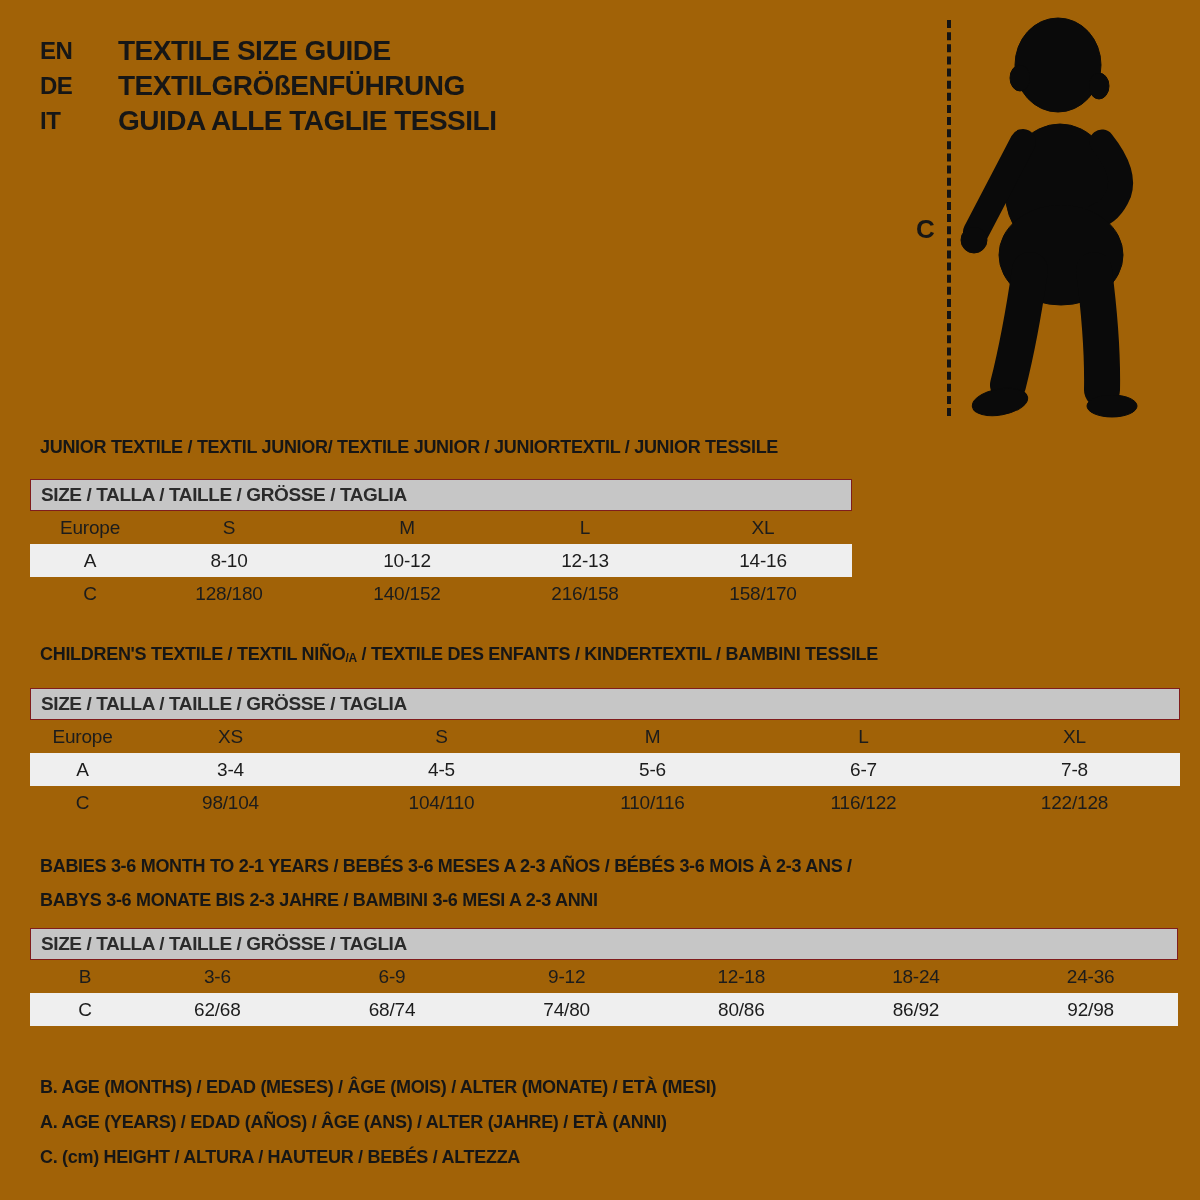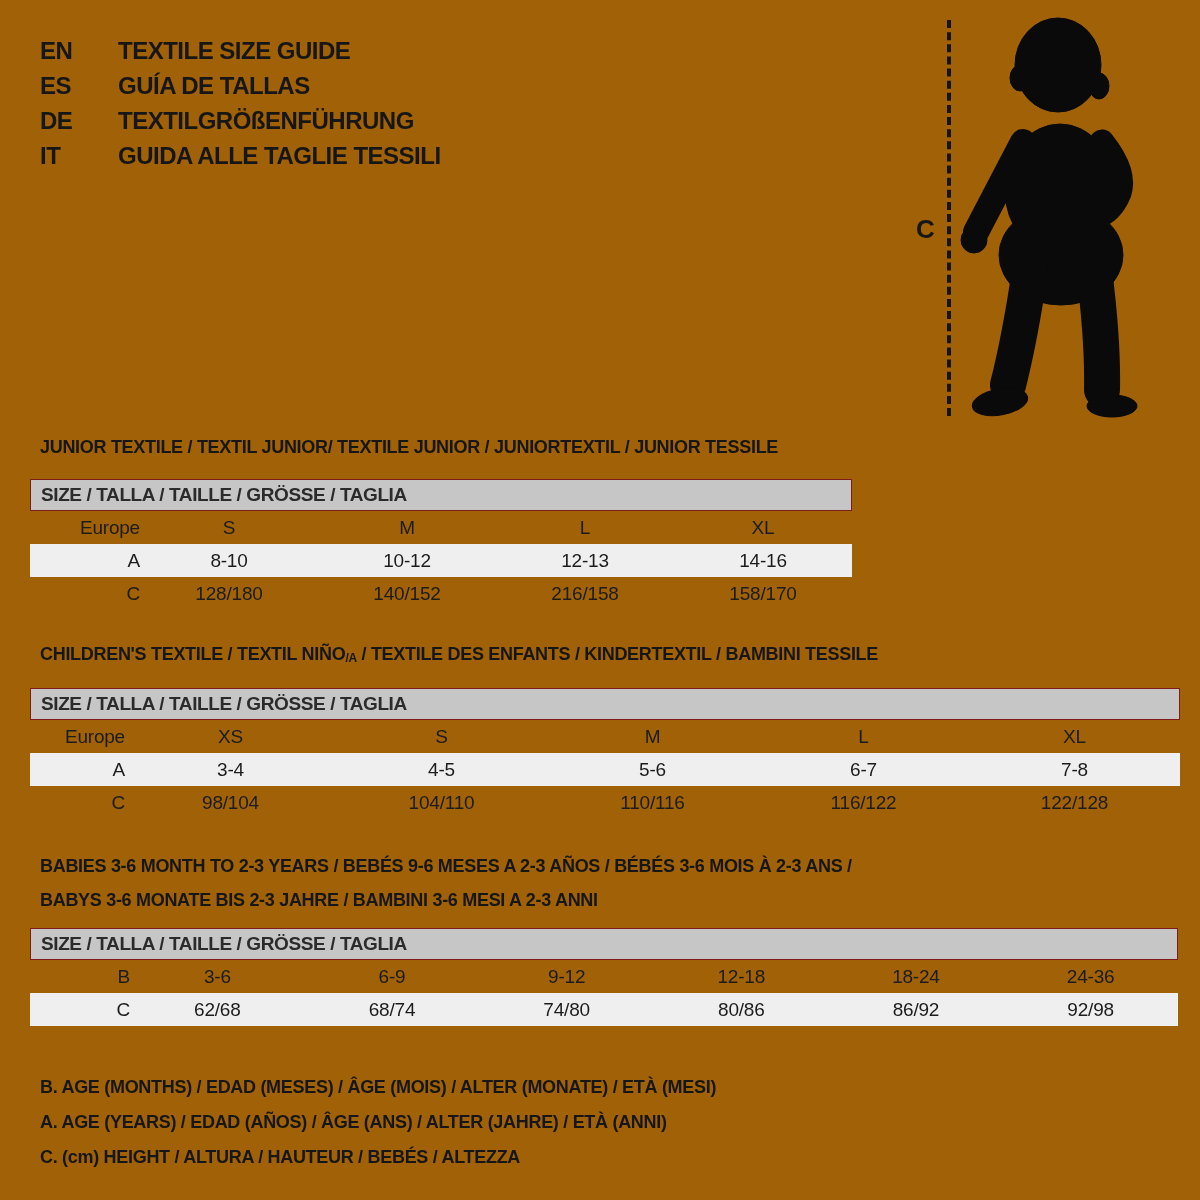--- a/index.html
+++ b/index.html
@@ -7,21 +7,21 @@
   .page {
     position:relative; width:1200px; height:1200px; background:#a16207;
     font-family:"Liberation Sans", sans-serif; color:#161616; overflow:hidden;
   }
   .abs { position:absolute; }
 
   
   .lang-list { left:40px; top:33px; }
   .lang-row { display:flex; height:35px; align-items:center; }
   .lang-code { width:78px; font-weight:700; font-size:24px; letter-spacing:-0.5px; }
-  .lang-label { font-weight:700; font-size:24px; letter-spacing:-0.5px; white-space:nowrap; }
+  .lang-label { font-weight:700; font-size:28px; letter-spacing:-0.5px; white-space:nowrap; }
 
   
   .measure-line { left:947px; top:20px; height:396px; width:0; border-left:4px dashed #141414; }
   .measure-label { left:916px; top:214px; font-weight:700; font-size:26px; }
   .baby-figure { left:950px; top:10px; width:198px; height:410px; }
 
   
   .section-title { font-weight:700; font-size:18px; letter-spacing:-0.3px; white-space:nowrap; }
   .title-small { font-size:12px; position:relative; top:2px; }
   .babies-title .line { height:34px; line-height:34px; }
@@ -30,39 +30,35 @@
   .size-bar {
     height:32px; background:#c6c6c6; border:1px solid #7f1d1d;
     display:flex; align-items:center; padding-left:10px;
     font-weight:700; font-size:19px; letter-spacing:-0.4px; color:#2b2b2b; white-space:nowrap;
   }
   table.size-table { border-collapse:collapse; table-layout:fixed; width:100%; }
   .size-table td {
     height:33px; font-size:19px; font-weight:400; text-align:center;
     vertical-align:middle; letter-spacing:-0.2px; color:#1c1c1c;
   }
-  .size-table td.rowlabel { text-align:right; padding-left:10px; }
+  .size-table td.rowlabel { text-align:center; padding-left:10px; }
   tr.shaded { background:#efefef; }
 
   
   .legend-line { font-weight:700; font-size:18px; letter-spacing:-0.3px; height:35px; line-height:35px; white-space:nowrap; }
 </style>
 </head>
 <body>
 
 <div class="page">
 
   <div class="abs lang-list">
     <div class="lang-row">
       <span class="lang-code">EN</span>
       <span class="lang-label">TEXTILE SIZE GUIDE</span>
-    </div>
-    <div class="lang-row">
-      <span class="lang-code">ES</span>
-      <span class="lang-label">GUÍA DE TALLAS</span>
     </div>
     <div class="lang-row">
       <span class="lang-code">DE</span>
       <span class="lang-label">TEXTILGRÖßENFÜHRUNG</span>
     </div>
     <div class="lang-row">
       <span class="lang-code">IT</span>
       <span class="lang-label">GUIDA ALLE TAGLIE TESSILI</span>
     </div>
   </div>
@@ -162,21 +158,21 @@
         <td>104/110</td>
         <td>110/116</td>
         <td>116/122</td>
         <td>122/128</td>
       </tr>
     </tbody>
       </table>
   </div>
 
   <div class="abs section-title babies-title" style="left:40px; top:849px;">
-    <div class="line">BABIES 3-6 MONTH TO 2-3 YEARS / BEBÉS 9-6 MESES A 2-3 AÑOS / BÉBÉS 3-6 MOIS À 2-3 ANS /</div>
+    <div class="line">BABIES 3-6 MONTH TO 2-1 YEARS / BEBÉS 3-6 MESES A 2-3 AÑOS / BÉBÉS 3-6 MOIS À 2-3 ANS /</div>
     <div class="line">BABYS 3-6 MONATE BIS 2-3 JAHRE / BAMBINI 3-6 MESI A 2-3 ANNI</div>
   </div>
   <div class="abs" style="left:30px; top:928px; width:1148px;">
     <div class="size-bar">SIZE / TALLA / TAILLE / GRÖSSE / TAGLIA</div>
     <table class="size-table">
       <colgroup>
           <col style="width:100px">
           <col>
           <col>
           <col>

